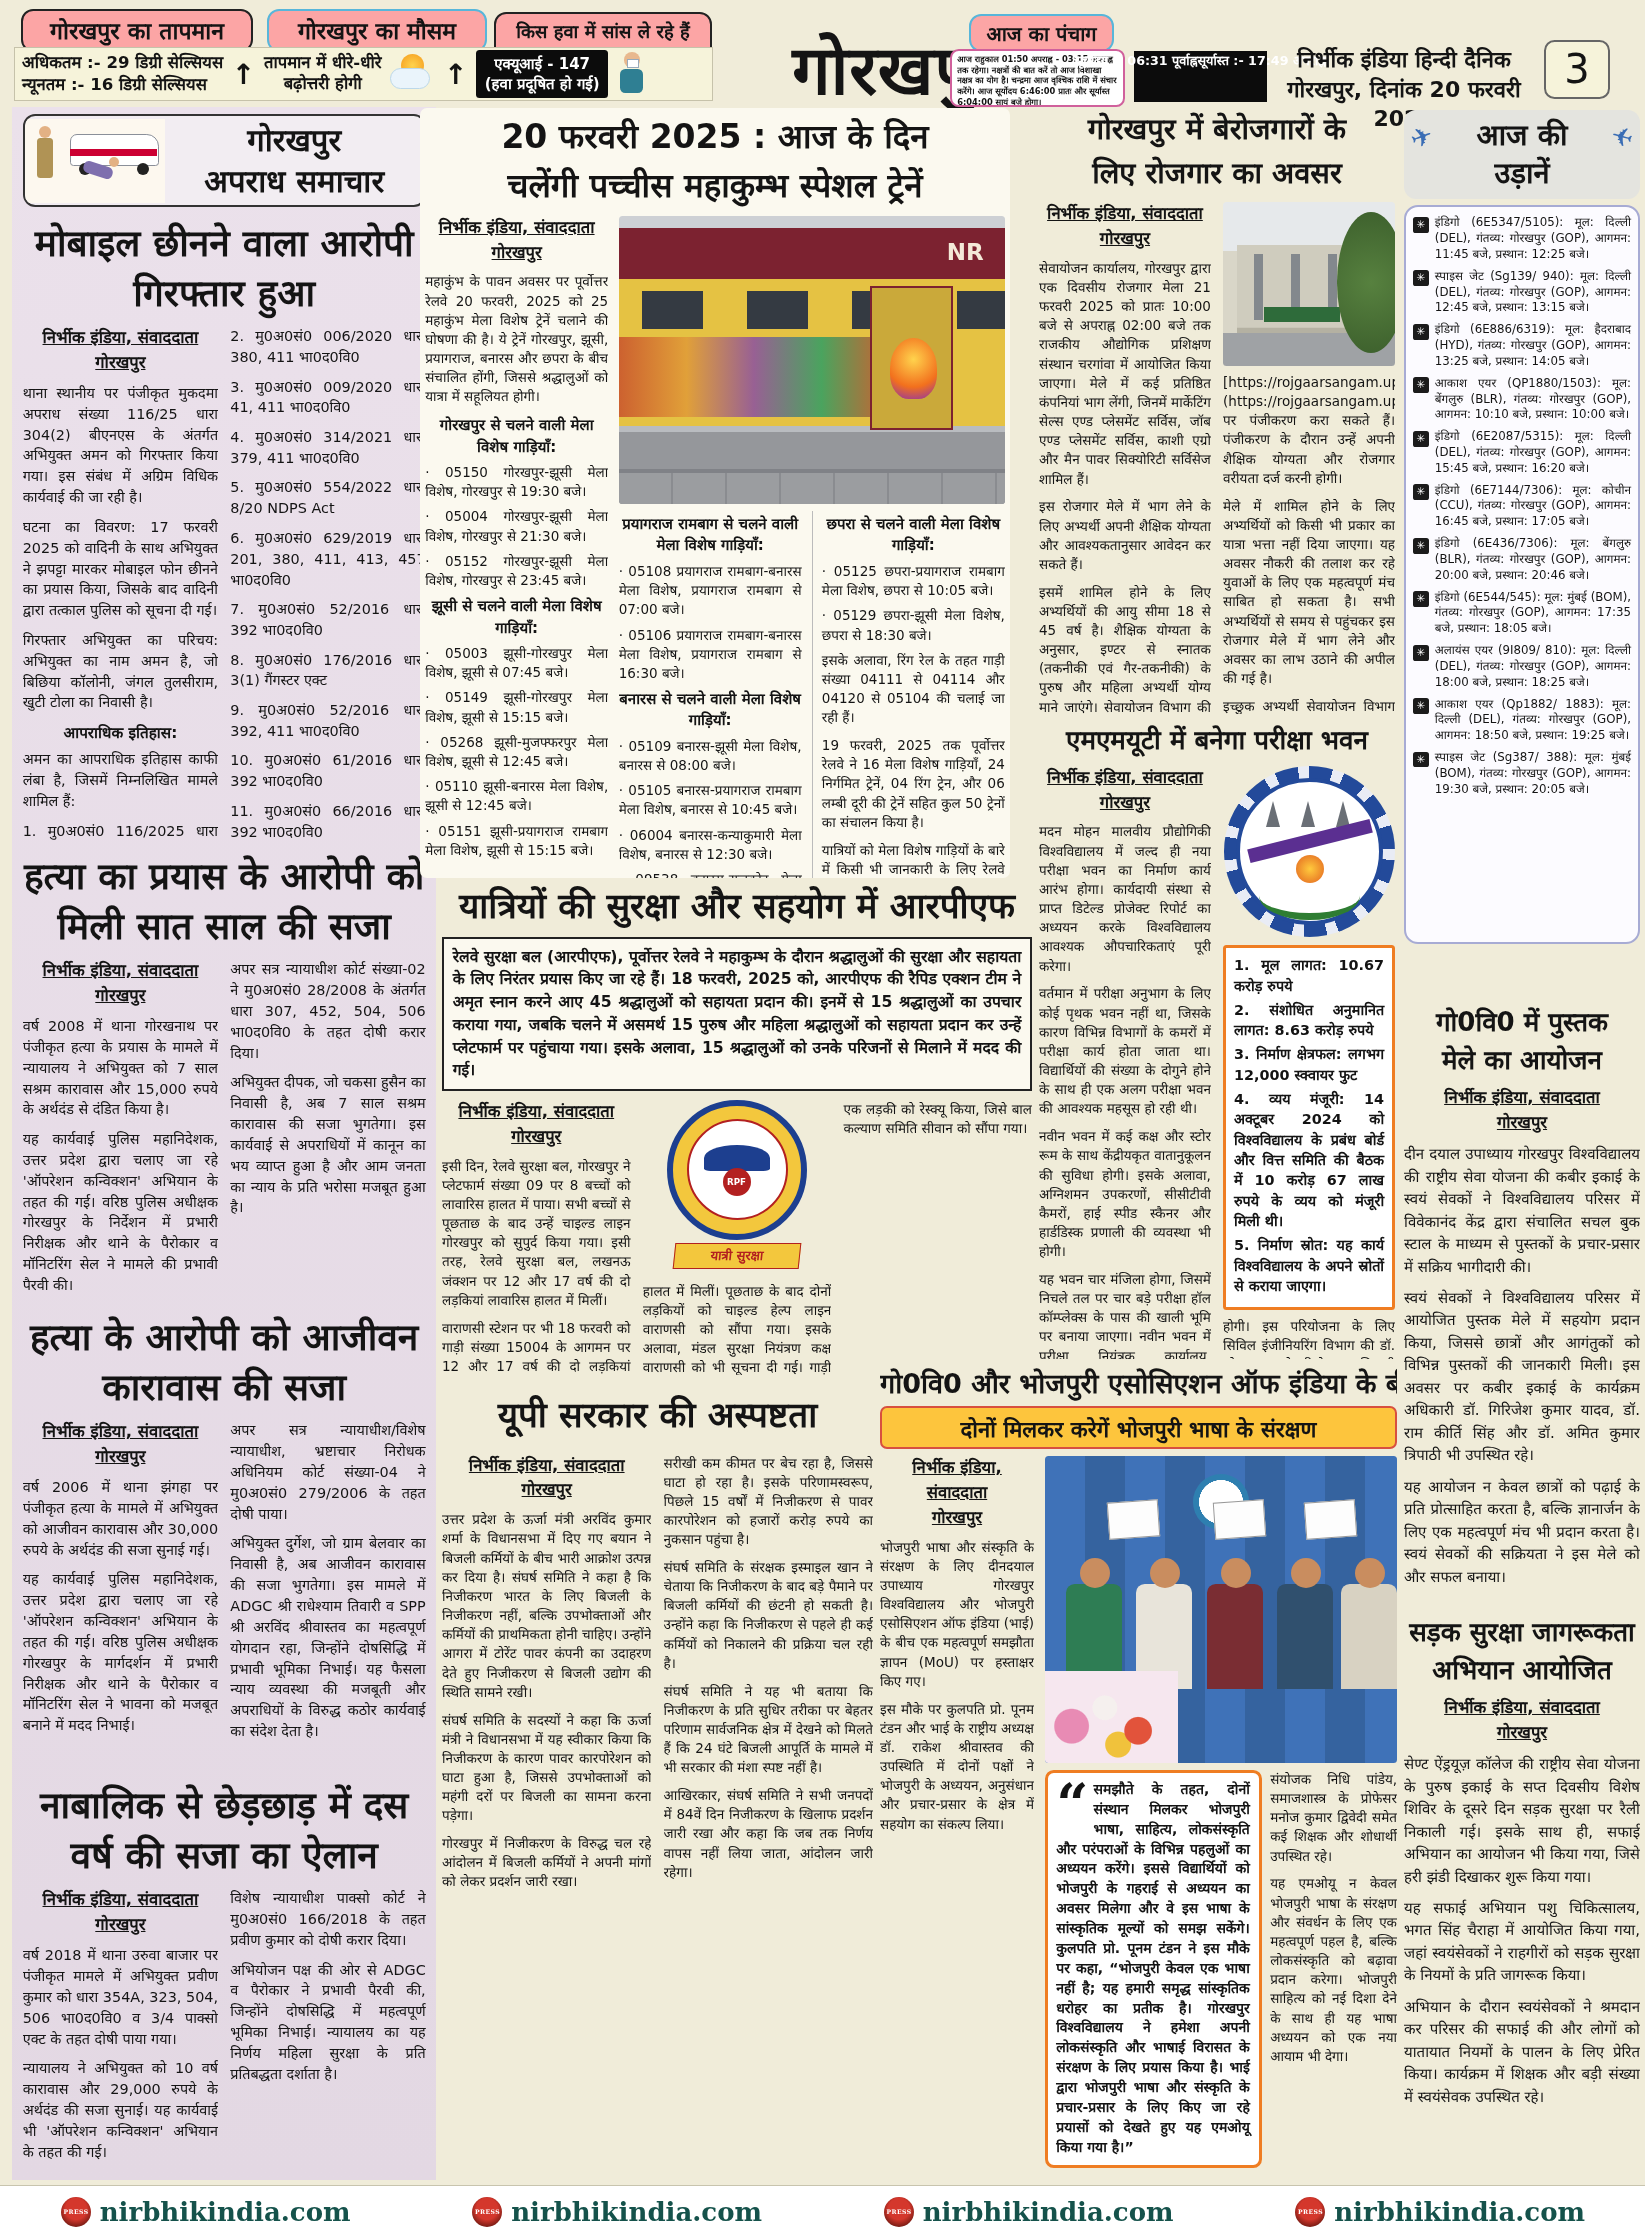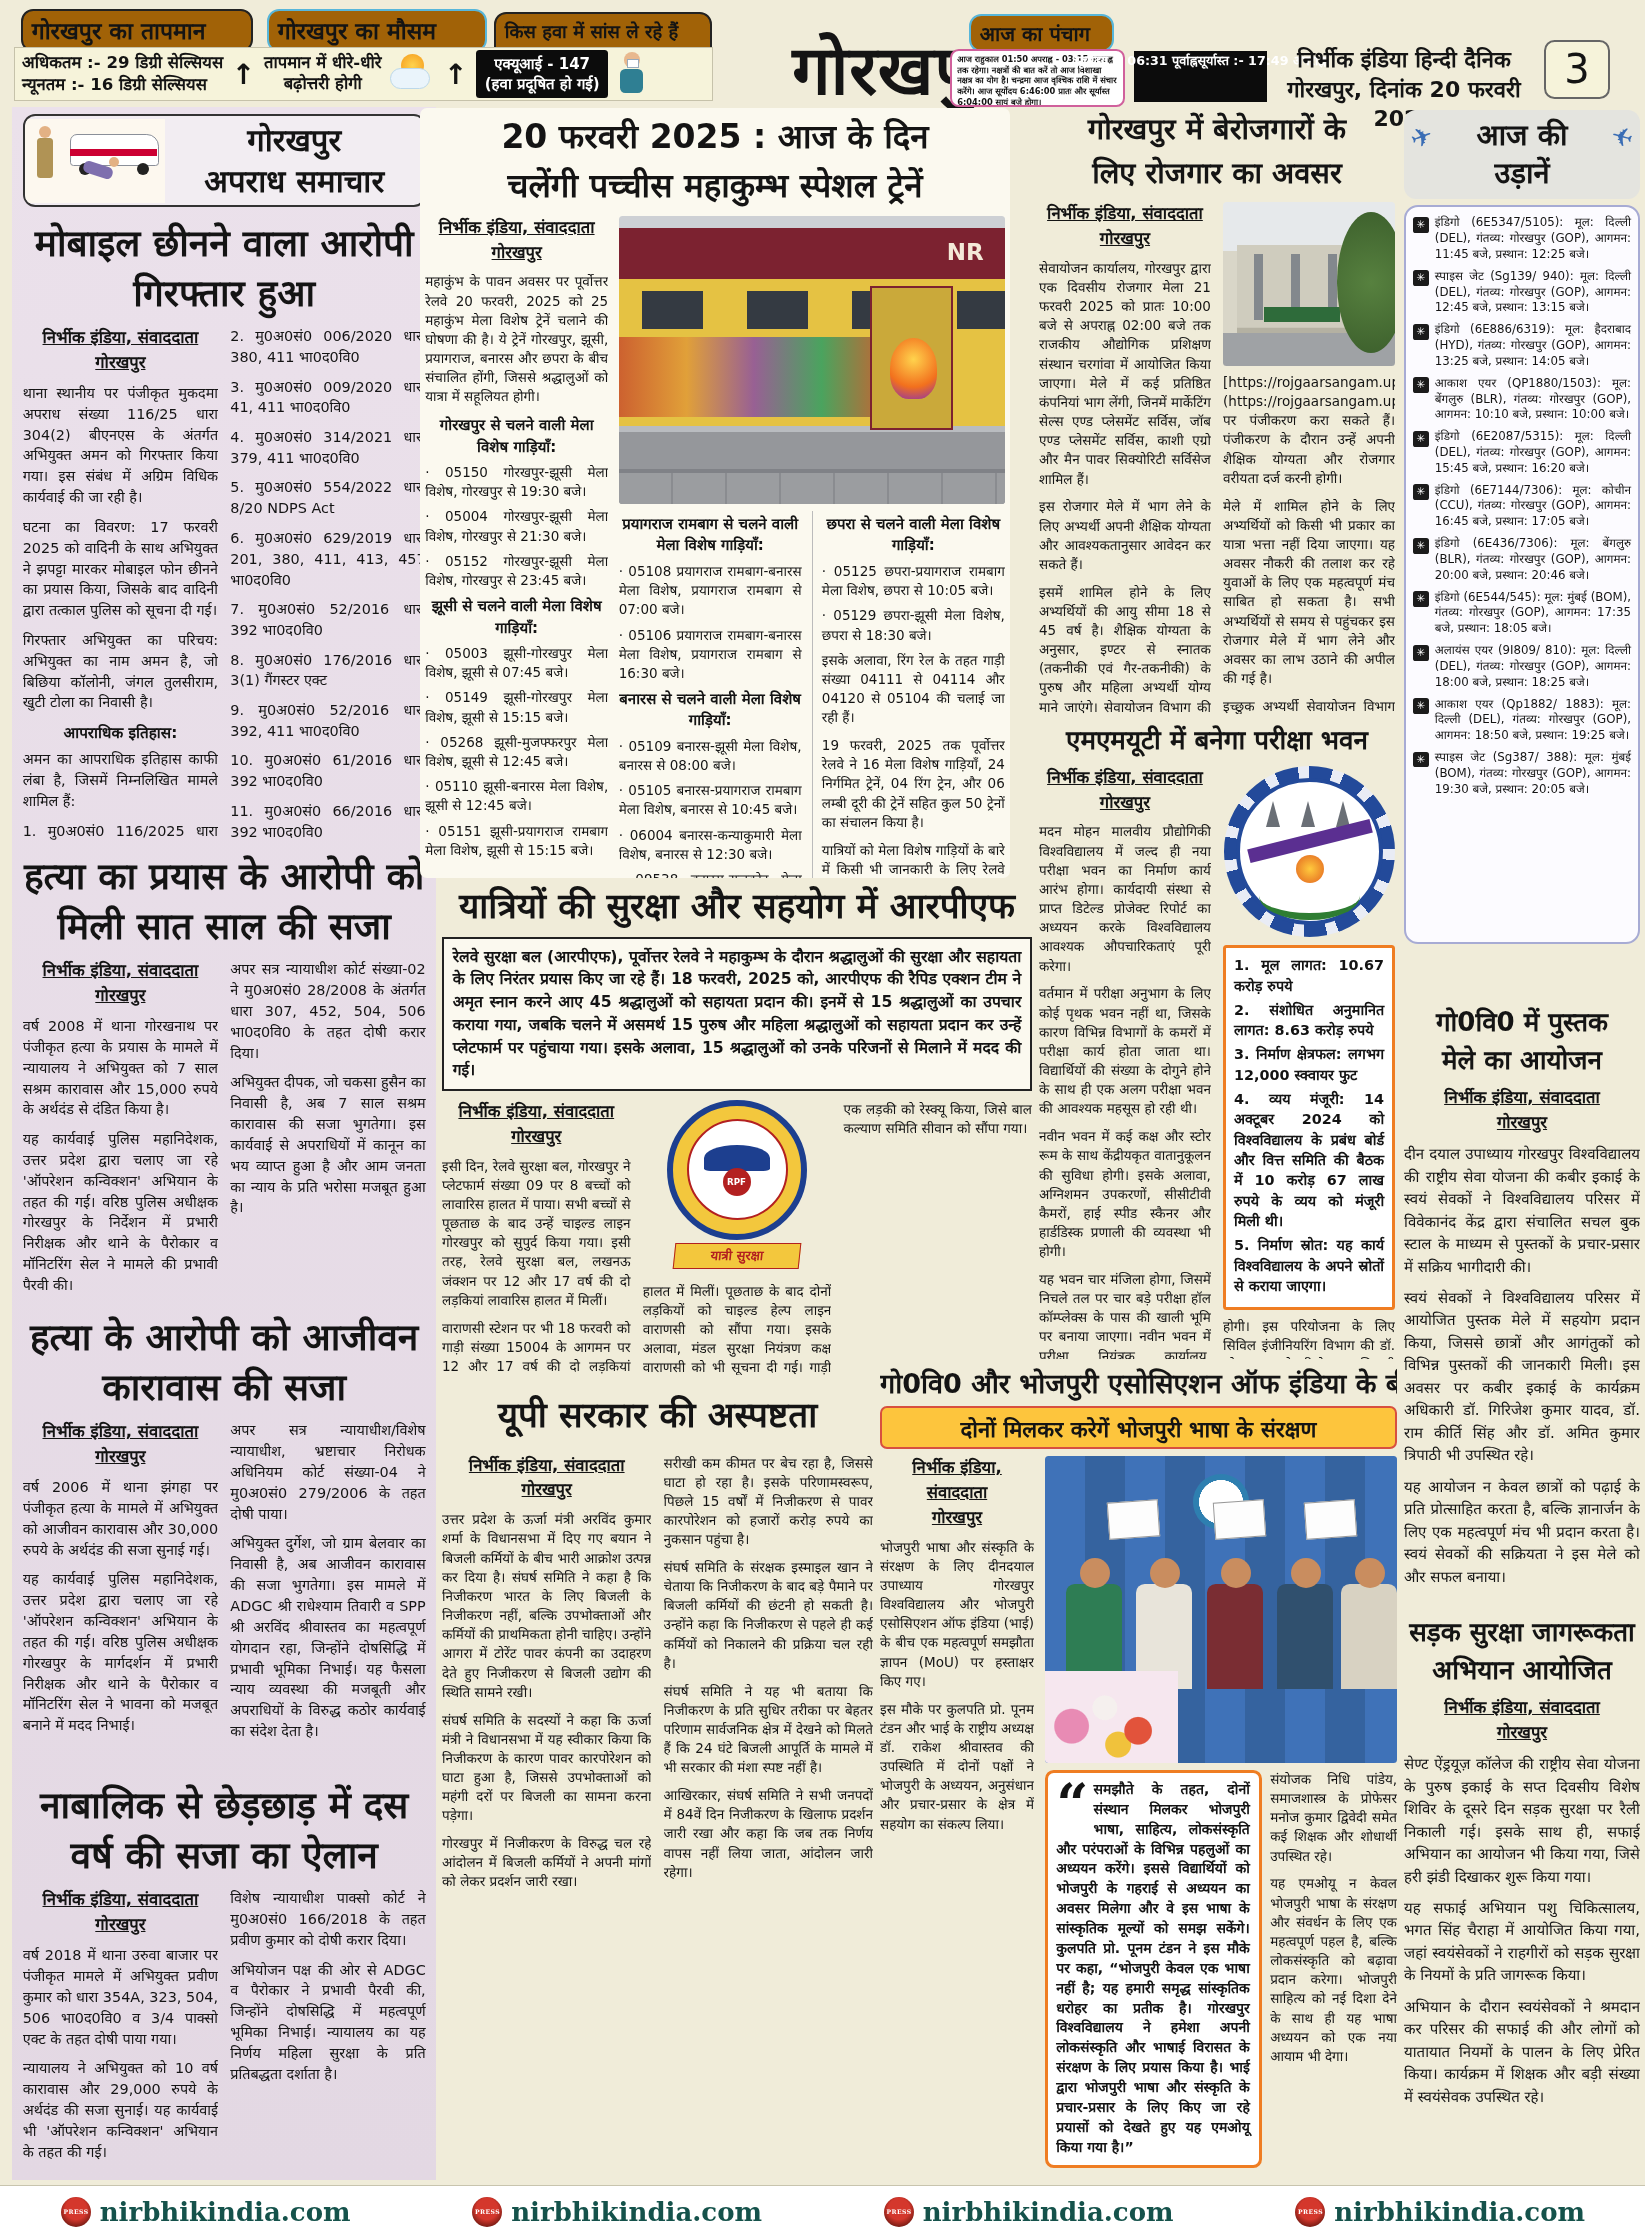--- a/index.html
+++ b/index.html
@@ -1,20 +1,20 @@
 <!DOCTYPE html>
 <html style="font-size:14px"><head>
 <meta charset="utf-8">
 <style>
   html,body{margin:0;padding:0;background:#777;}
   .page{position:relative;width:1646px;height:2236px;background:#f0ecd9;font-family:"DejaVu Sans",sans-serif;color:#141414;overflow:hidden;}
   .abs{position:absolute;}
   p{margin:0 0 8.7px 0;}
   
-  .tab{position:absolute;background:#a16207;border:2.6px solid #222;border-radius:12.2px;font-weight:700;text-align:left;padding:3.5px 8.7px;font-size:23px;box-sizing:border-box;}
+  .tab{position:absolute;background:#fca5a5;border:2.6px solid #222;border-radius:12.2px;font-weight:700;text-align:center;padding:3.5px 8.7px;font-size:23px;box-sizing:border-box;}
   .tab.blue{border-color:#57b6da;}
   .hstrip{position:absolute;left:14px;top:47px;width:699px;height:54px;background:#f6f3da;border:0.9px solid #c6c2aa;display:flex;align-items:center;gap:8.7px;padding:1.7px 7px;box-sizing:border-box;}
   .temp-lines{font-weight:700;font-size:16.6px;line-height:1.35;white-space:nowrap;}
   .arrow{font-size:28px;font-weight:700;}
   .wline{font-weight:800;font-size:16.6px;line-height:1.25;text-align:center;flex:0 0 auto;}
   .aqibox{background:#0c0c0c;color:#fff;font-weight:800;font-size:15px;text-align:center;border-radius:3.5px;padding:3.5px 8.7px;line-height:1.35;white-space:nowrap;}
   .sunart{position:relative;width:45px;height:40px;flex:0 0 45px;}
   .sunart .sun{position:absolute;left:10.5px;top:0;width:23px;height:23px;border-radius:50%;background:radial-gradient(circle,#ffd34d,#f59a1c);}
   .sunart .cloud{position:absolute;left:0;top:14px;width:38px;height:19px;border-radius:10.5px;background:#eaf4fb;border:0.9px solid #bcd8ea;}
   .maskman{position:relative;width:30px;height:44px;flex:0 0 30px;}

